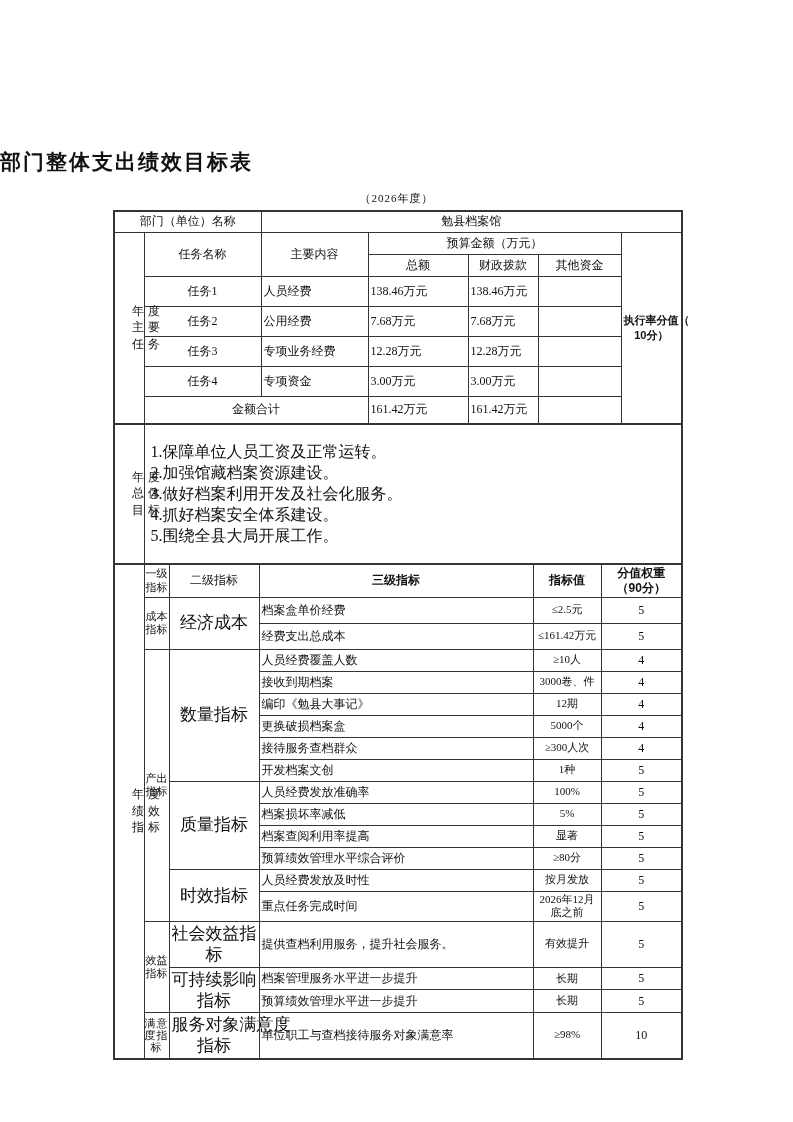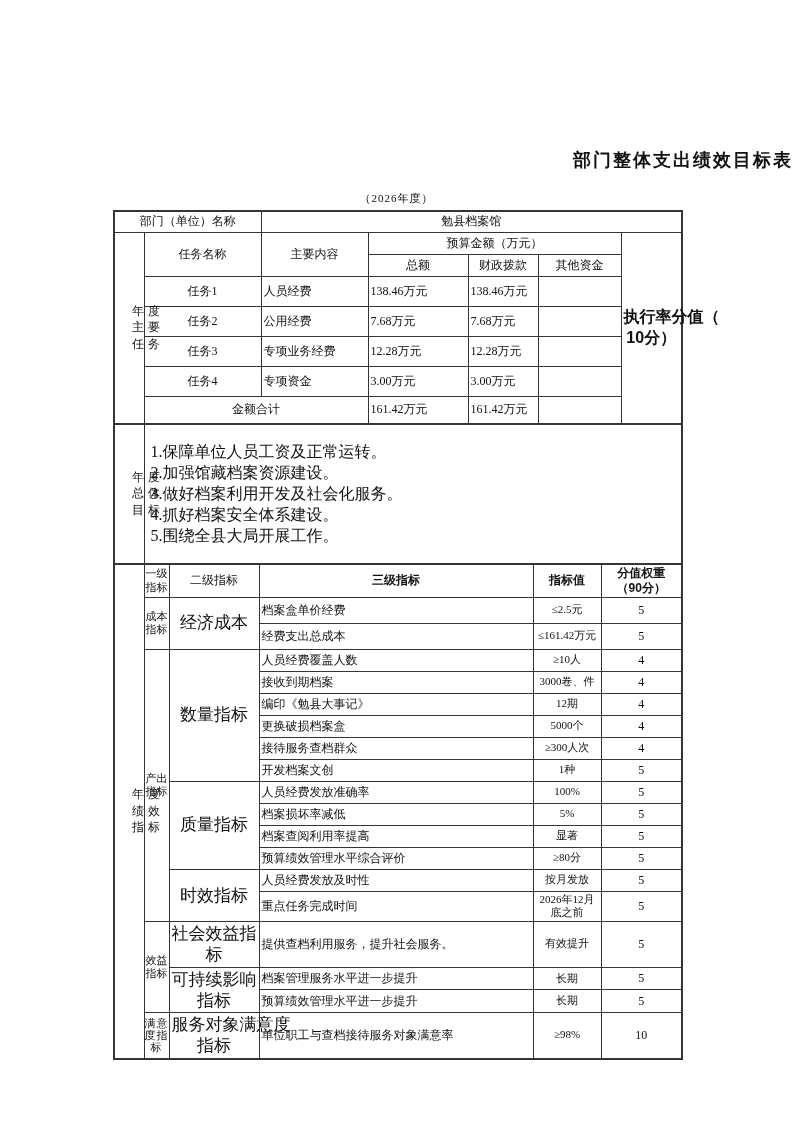--- a/index.html
+++ b/index.html
@@ -2,22 +2,22 @@
 <html><head>
 <meta charset="utf-8">
 <style>
   html,body{margin:0;padding:0;background:#888;}
   .page{
     position:relative;width:793px;height:1122px;background:#ffffff;
     font-family:"Liberation Serif","DejaVu Serif",serif;color:#111;
     margin:0 auto;overflow:hidden;
   }
   .title{
-    position:absolute;top:148px;left:0;width:100%;text-align:right;
-    font-size:18px;font-weight:bold;letter-spacing:2px;
+    position:absolute;top:148px;left:0;width:100%;text-align:left;
+    font-size:21px;font-weight:bold;letter-spacing:2px;
     font-family:"Liberation Sans","DejaVu Sans",sans-serif;
   }
   .subtitle{
     position:absolute;top:191px;left:0;width:100%;text-align:center;
     font-size:11px;letter-spacing:1px;
   }
   .tables{position:absolute;left:113px;top:210px;width:568px;}
   table{border-collapse:collapse;table-layout:fixed;width:568px;border:2px solid #353535;}
   table.stacked{margin-top:-2px;}
   td{
@@ -30,21 +30,21 @@
   .boldcell{
     font-weight:bold;
     font-family:"Liberation Sans","DejaVu Sans",sans-serif;
   }
   .side{white-space:pre;letter-spacing:4px;line-height:1.4;padding:17px;}
   .side-tight{white-space:pre;letter-spacing:1px;line-height:1.12;padding:0;font-size:11px;}
   .l1cell{white-space:pre;padding:0;font-size:11px;line-height:1.2;margin-top:24px;}
   .l2cell{font-size:17px;}
   .valcell{font-size:11px;padding:1px 1px;}
   .goals{font-size:16px;line-height:1.32;text-align:left;padding:16px 6px;vertical-align:middle;}
-  .execcell{font-size:16px;line-height:1.3;}
+  .execcell{font-size:11px;line-height:1.3;}
   .footer{
     position:absolute;top:1090px;left:0;width:100%;text-align:center;
     font-size:15px;font-weight:bold;
     font-family:"Liberation Sans","DejaVu Sans",sans-serif;
   }
 </style>
 </head>
 <body>
 
 <div class="page">

